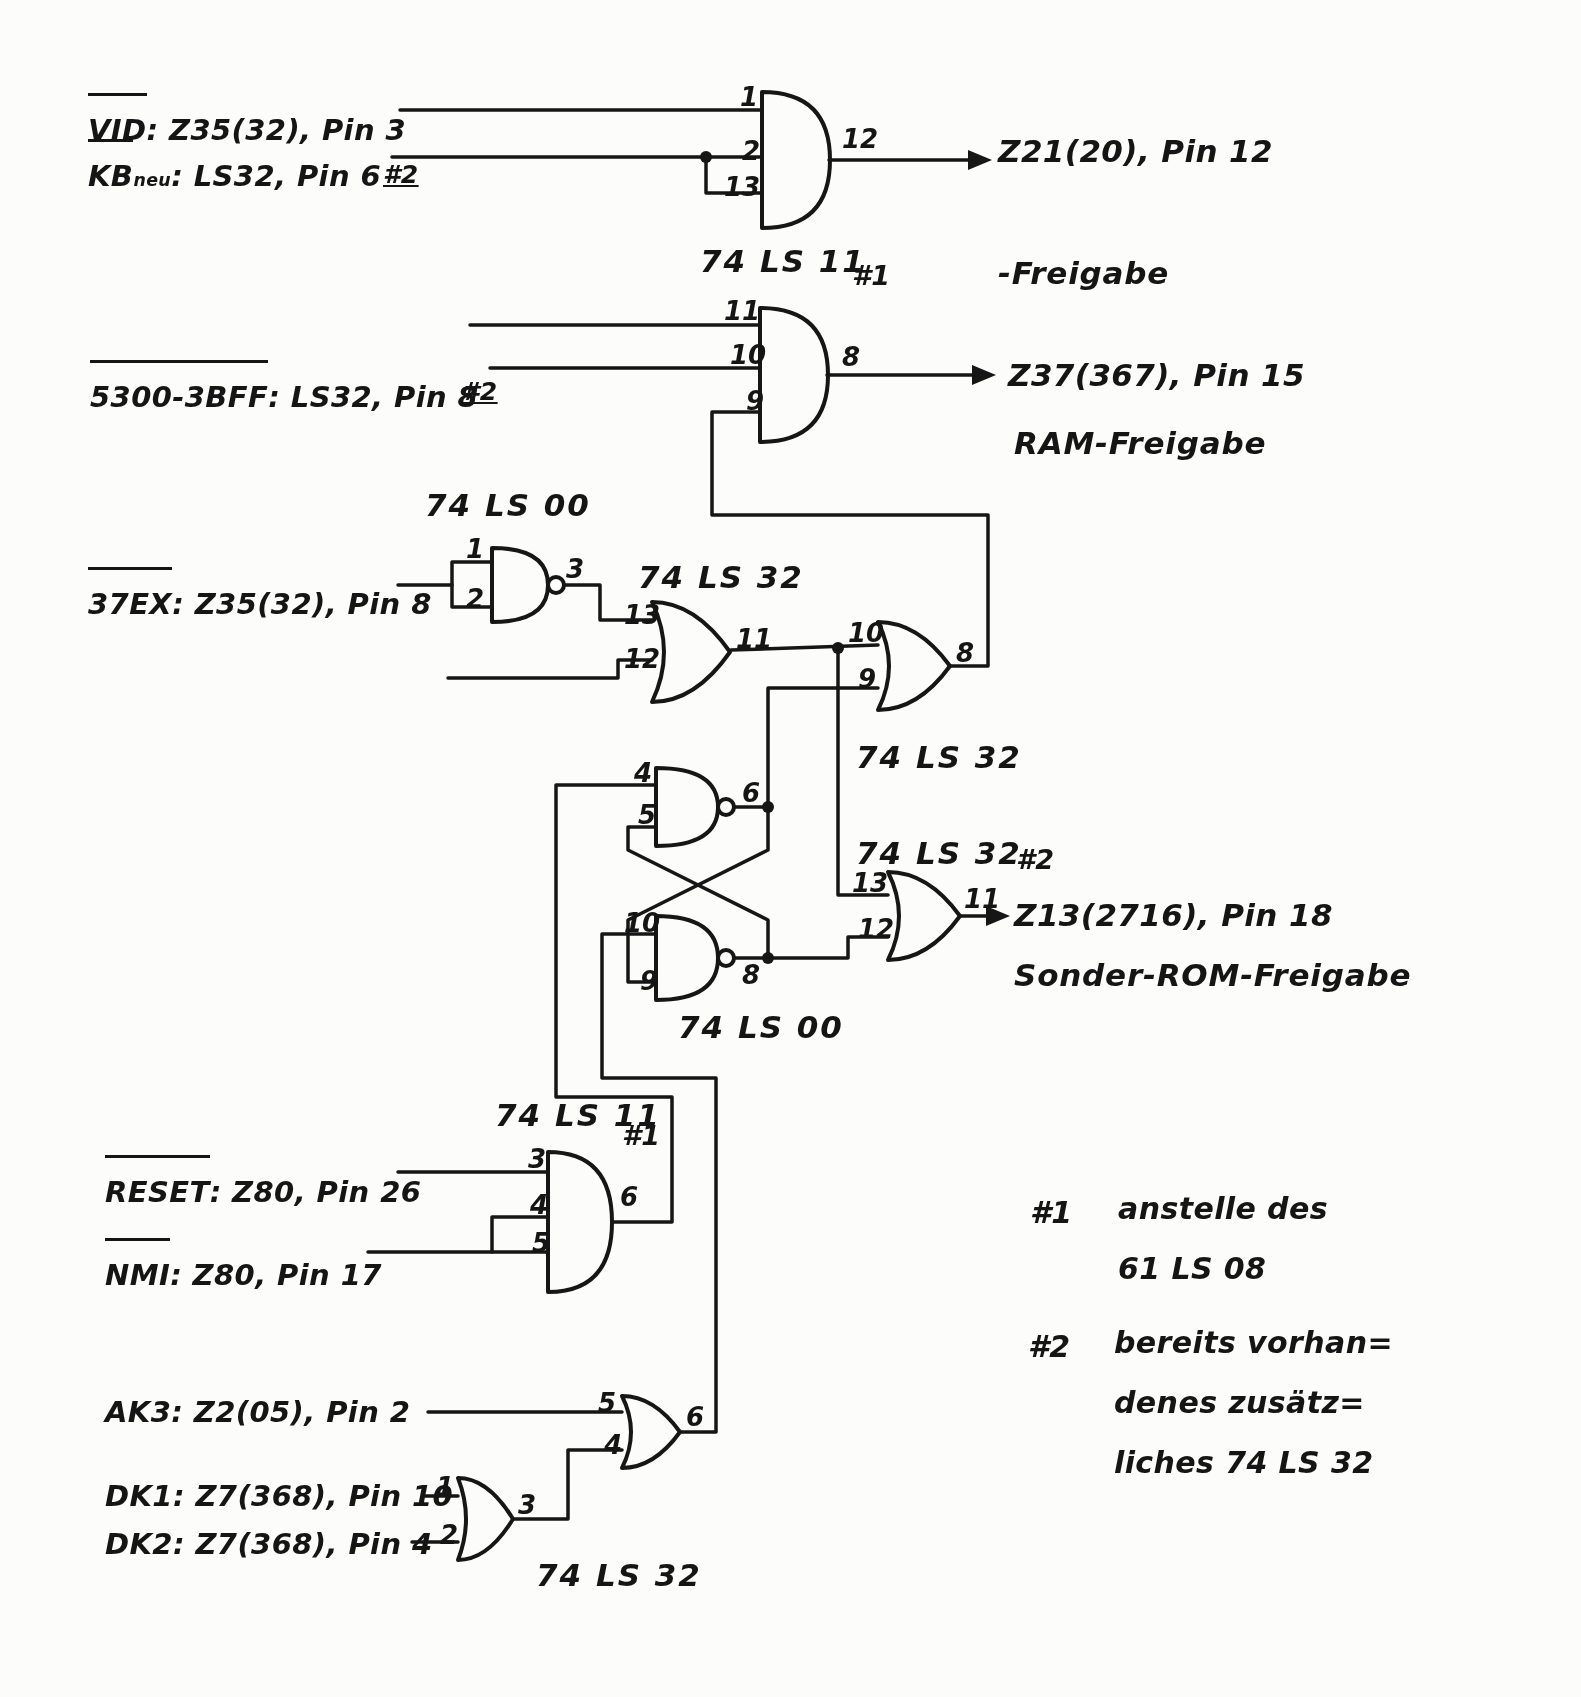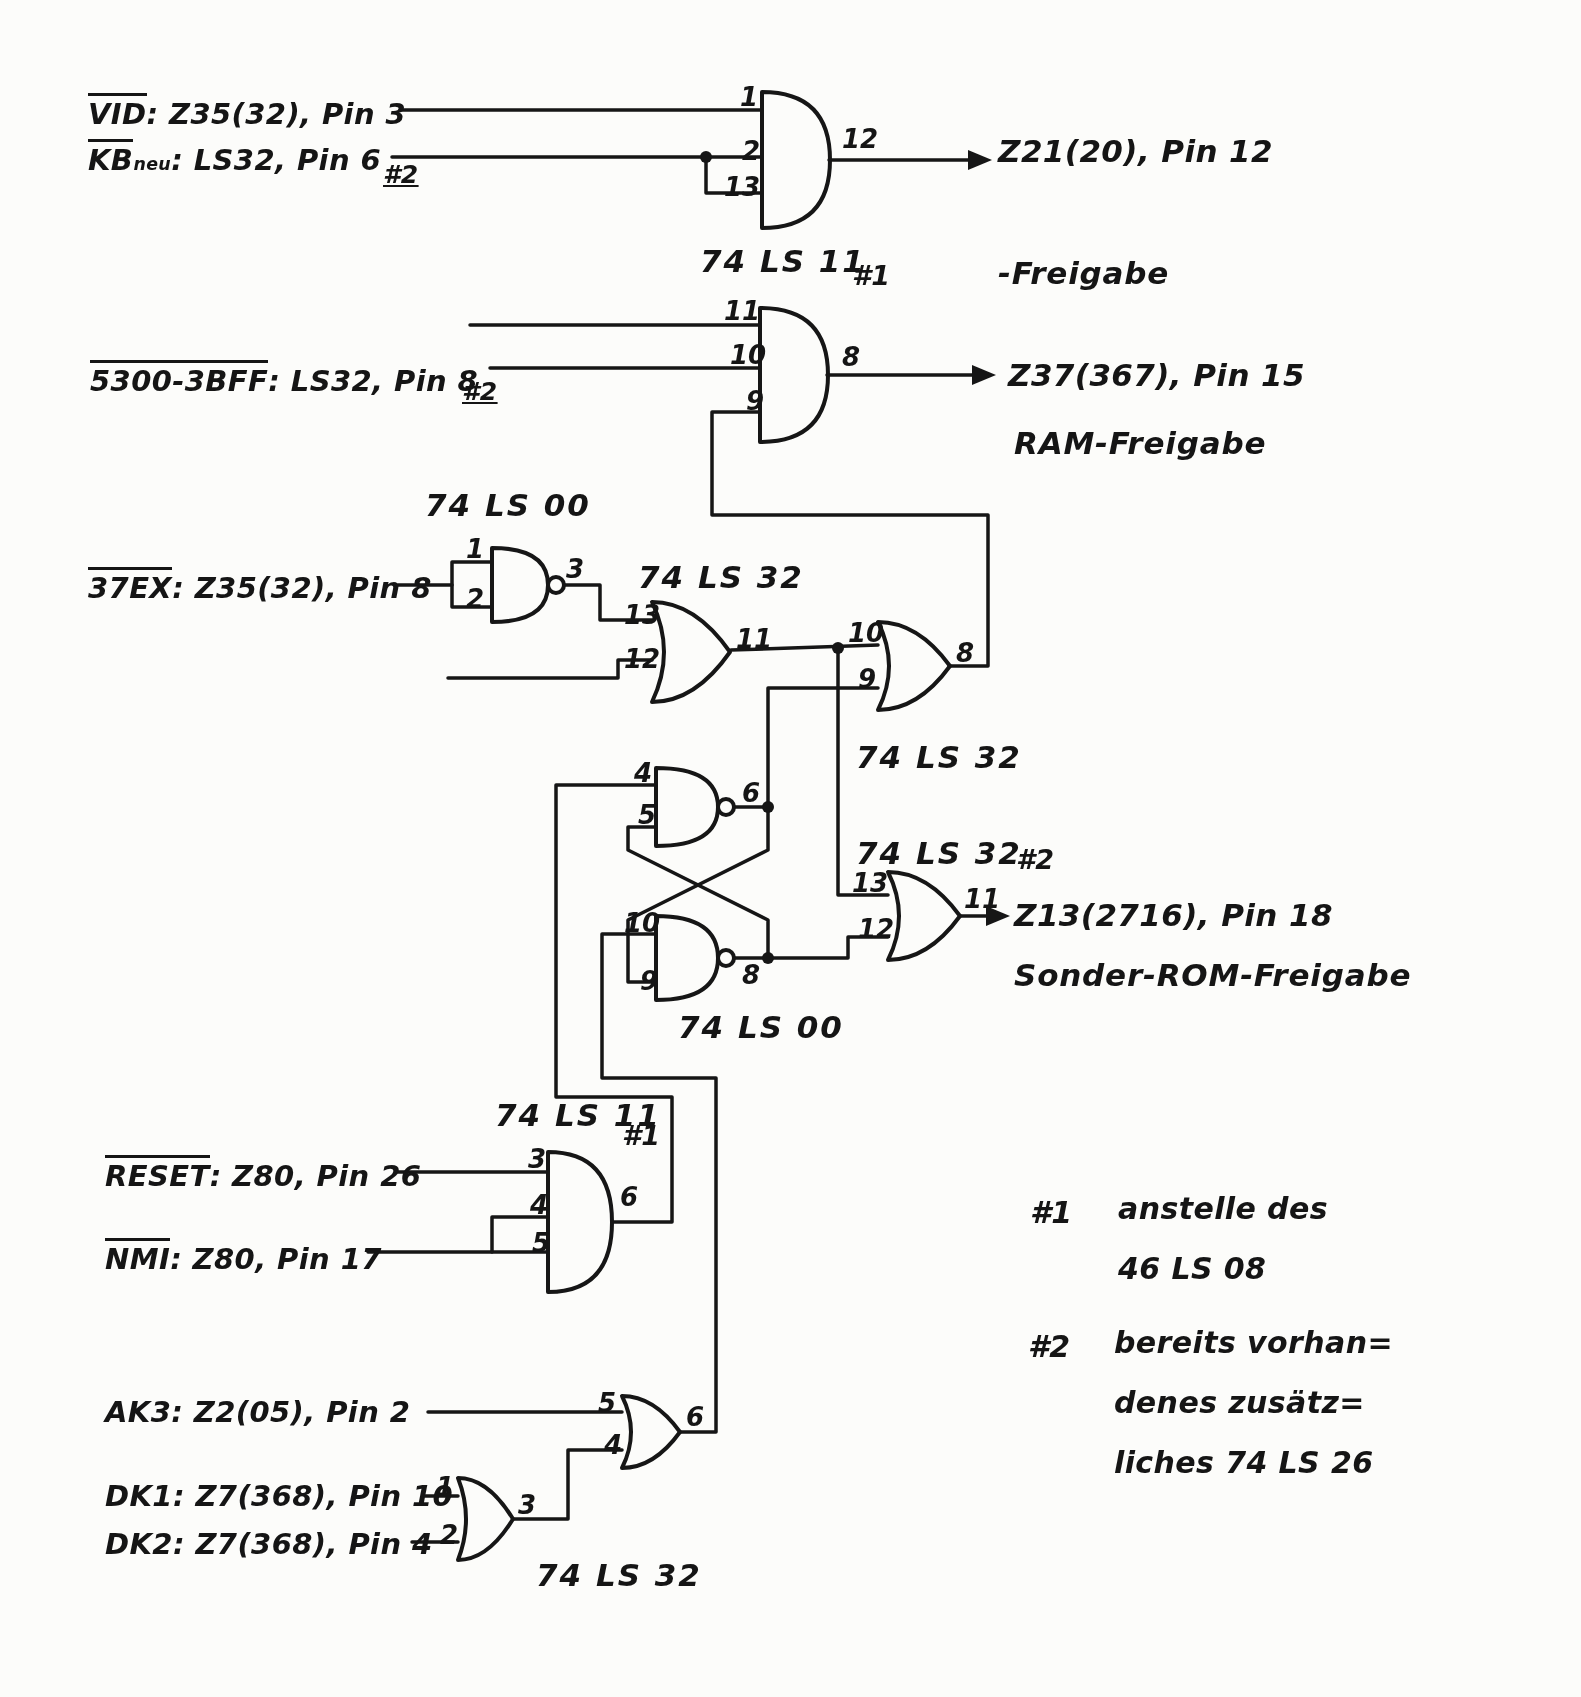--- a/index.html
+++ b/index.html
@@ -1,21 +1,21 @@
 <!DOCTYPE html>
 <html><head>
 <meta charset="utf-8">
 <style>
   html,body{margin:0;padding:0;background:#e8e8e6}
   .canvas{position:relative;width:1581px;height:1697px;background:#fcfcfa;
           font-family:"DejaVu Sans",sans-serif;color:#151515;overflow:hidden}
   svg{position:absolute;left:0;top:0}
   .lbl{position:absolute;font-style:italic;font-weight:700;font-size:29px;
        white-space:nowrap;letter-spacing:.4px;line-height:1.15}
-  .ovl{display:inline-block;border-top:3px solid #151515;padding-top:2px}
+  .ovl{display:inline-block;border-top:3px solid #151515;padding-top:18px}
   .sub{font-size:.6em;font-style:italic}
   .pin{position:absolute;font-style:italic;font-weight:700;font-size:26px;white-space:nowrap}
   .gate-label{font-size:31px;letter-spacing:2px}
   .gmarker{font-size:27px}
   .imarker{font-size:25px;text-decoration:underline}
   .out-target{font-size:31px}
   .caption{font-size:31px;letter-spacing:.8px}
   .note{font-size:30px}
 </style>
 </head>
@@ -180,20 +180,20 @@
   <div class="pin" style="left:598px;top:1388px">5</div>
   <div class="pin" style="left:604px;top:1430px">4</div>
   <div class="pin" style="left:686px;top:1402px">6</div>
 
   <div class="pin" style="left:436px;top:1472px">1</div>
   <div class="pin" style="left:440px;top:1520px">2</div>
   <div class="pin" style="left:518px;top:1490px">3</div>
 
   <div class="lbl note" style="left:1030px;top:1196px">#1</div>
   <div class="lbl note" style="left:1118px;top:1192px">anstelle des</div>
-  <div class="lbl note" style="left:1118px;top:1252px">46 LS 08</div>
+  <div class="lbl note" style="left:1118px;top:1252px">61 LS 08</div>
 
   <div class="lbl note" style="left:1028px;top:1330px">#2</div>
   <div class="lbl note" style="left:1114px;top:1326px">bereits vorhan=</div>
   <div class="lbl note" style="left:1114px;top:1386px">denes zusätz=</div>
-  <div class="lbl note" style="left:1114px;top:1446px">liches 74 LS 26</div>
+  <div class="lbl note" style="left:1114px;top:1446px">liches 74 LS 32</div>
 
 </div>
 
 </body></html>

